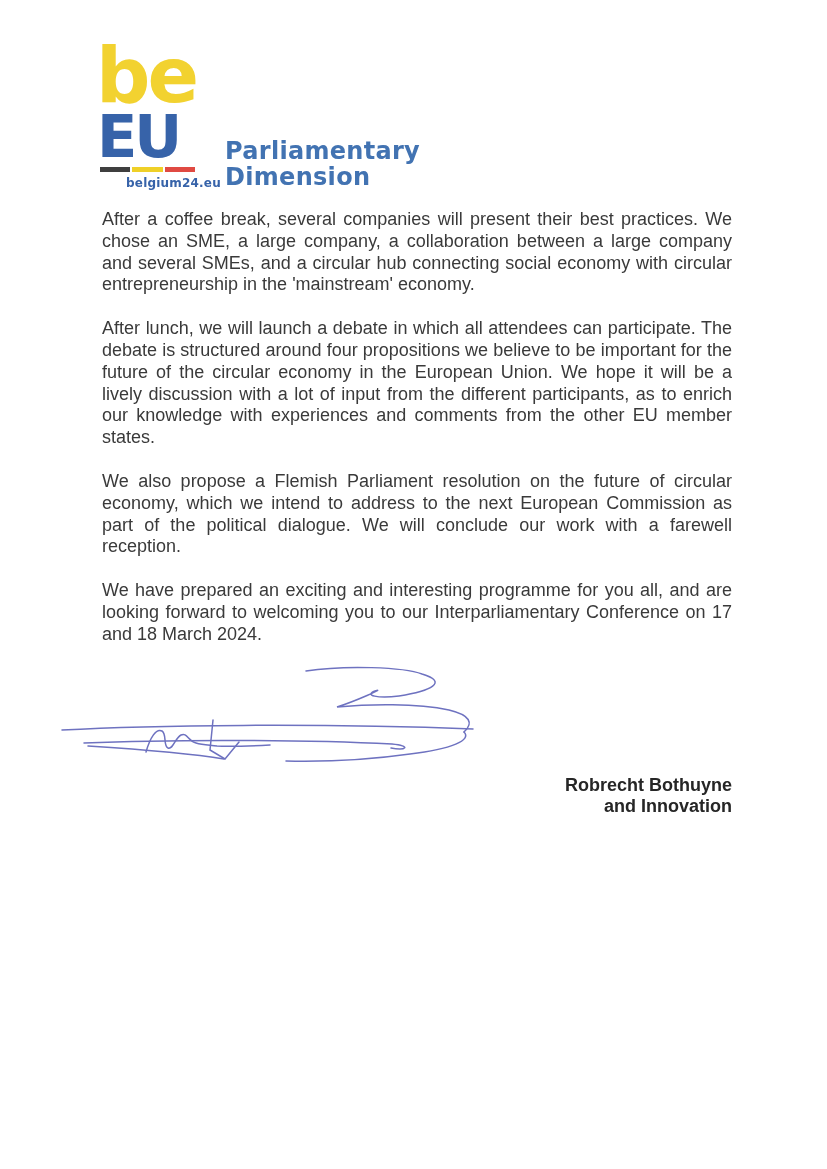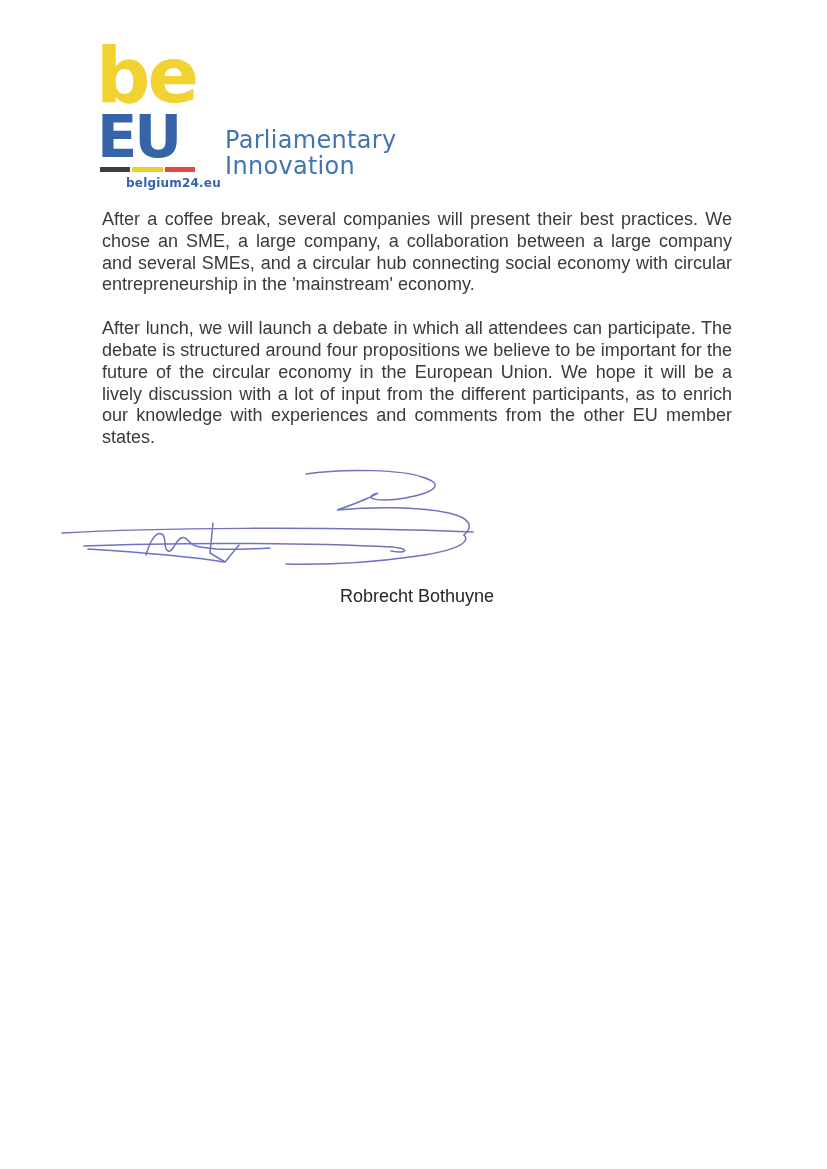--- a/index.html
+++ b/index.html
@@ -9,21 +9,21 @@
     width: 827px;
     height: 1169px;
     margin: 0 auto;
     background: #ffffff;
     font-family: "Liberation Sans", sans-serif;
     overflow: hidden;
   }
   
   .logo-row {
     display: flex;
-    align-items: center;
+    align-items: flex-end;
     padding: 45px 0 0 100px;
   }
   .logo-mark {
     width: 97px;
     flex: 0 0 auto;
     font-family: "DejaVu Sans", sans-serif;
     font-weight: bold;
   }
   .logo-be {
     font-size: 76px;
@@ -52,21 +52,21 @@
   .flag-stripe span { flex: 1 1 0; height: 5px; }
   .logo-domain {
     margin-top: 4px;
     font-size: 12px;
     letter-spacing: 0.2px;
     margin-left: 26px;
   }
   .logo-tagline {
     margin: 71px 0 0 28px;
     font-family: "DejaVu Sans", sans-serif;
-    font-weight: normal;
+    font-weight: bold;
     font-size: 24px;
     line-height: 26px;
     letter-spacing: 0.3px;
   }
   
   .letter-body {
     margin: 19px 95px 0 102px;
     color: #3a3a3a;
     font-size: 18px;
     line-height: 21.8px;
@@ -74,63 +74,66 @@
   .letter-body p { text-align: justify; margin-bottom: 22px; }
   .letter-body p.closing { text-align: left; margin-bottom: 0; }
   .signature-wrap {
     position: relative;
     margin: -6px 0 0 -42px;
     width: 430px;
     height: 112px;
   }
   .signature-wrap svg { display: block; }
   .signoff {
-    margin-top: 9px;
-    font-weight: normal;
+    margin-top: 1px;
+    font-weight: bold;
     color: #262626;
     line-height: 21.9px;
-    text-align: center;
+    text-align: right;
   }
 </style>
 </head>
 <body>
 
 <div class="page" style="background: rgb(255, 255, 255);">
 
   <header class="logo-row">
     <div class="logo-mark">
       <div class="logo-be" style="color: rgb(242, 210, 48);">be</div>
       <div class="logo-eu" style="color: rgb(55, 99, 169);">EU</div>
       <div class="flag-stripe">
         <span style="background: rgb(63, 63, 63);"></span>
         <span style="background: rgb(239, 208, 40);"></span>
         <span style="background: rgb(224, 74, 66);"></span>
       </div>
       <div class="logo-domain" style="color: rgb(55, 99, 169);">belgium24.eu</div>
     </div>
     <div class="logo-tagline" style="color: rgb(66, 115, 178);">
       <div>Parliamentary</div>
-      <div>Innovation</div>
+      <div>Dimension</div>
     </div>
   </header>
 
   <main class="letter-body" style="color: rgb(58, 58, 58);">
     <p>After a coffee break, several companies will present their best practices. We chose an SME, a large company, a collaboration between a large company and several SMEs, and a circular hub connecting social economy with circular entrepreneurship in the 'mainstream' economy.</p>
     <p>After lunch, we will launch a debate in which all attendees can participate. The debate is structured around four propositions we believe to be important for the future of the circular economy in the European Union. We hope it will be a lively discussion with a lot of input from the different participants, as to enrich our knowledge with experiences and comments from the other EU member states.</p>
+    <p>We also propose a Flemish Parliament resolution on the future of circular economy, which we intend to address to the next European Commission as part of the political dialogue. We will conclude our work with a farewell reception.</p>
+    <p>We have prepared an exciting and interesting programme for you all, and are looking forward to welcoming you to our Interparliamentary Conference on 17 and 18 March 2024.</p>
 
     <div class="signature-wrap">
       <svg width="430" height="112" viewBox="0 0 430 112" xmlns="http://www.w3.org/2000/svg" fill="none" stroke="#6E72C0" stroke-width="1.5" stroke-linecap="round">
         <path d="M246,9 C284,3 344,5 362,12 C389,20 371,29 339,34 C317,37 304,33 315,29 C327,25 296,39 277,45 C309,42 356,41 389,48 C410,53 414,61 404,70" stroke="#6E72C0"></path>
         <path d="M2,68 C90,63 260,61 413,67" stroke="#6E72C0"></path>
         <path d="M24,81 C120,77 250,78 332,82 C352,84 346,89 331,86" stroke="#6E72C0"></path>
         <path d="M404,70 C412,78 392,87 350,92 C315,97 272,100 226,99" stroke="#6E72C0"></path>
         <path d="M86,90 C90,76 96,66 102,69 C107,72 103,84 108,86 C113,88 115,76 121,73 C127,70 128,79 136,81 C143,83 150,83 157,84 C170,85 190,84 210,83" stroke="#6E72C0"></path>
         <path d="M153,58 L150,88 L165,97 L179,80" stroke="#6E72C0"></path>
         <path d="M28,84 C90,88 140,93 164,97" stroke="#6E72C0"></path>
       </svg>
     </div>
 
     <div class="signoff" style="color: rgb(38, 38, 38);">
       <div>Robrecht Bothuyne</div>
+      <div>and Innovation</div>
     </div>
   </main>
 
 </div>
 
 </body></html>

